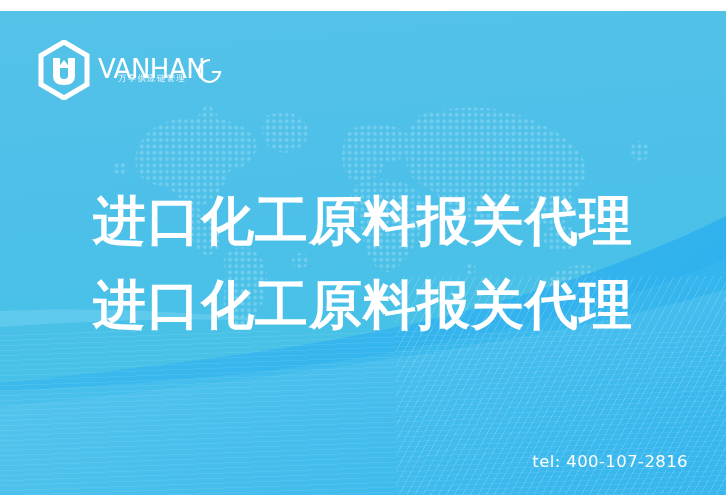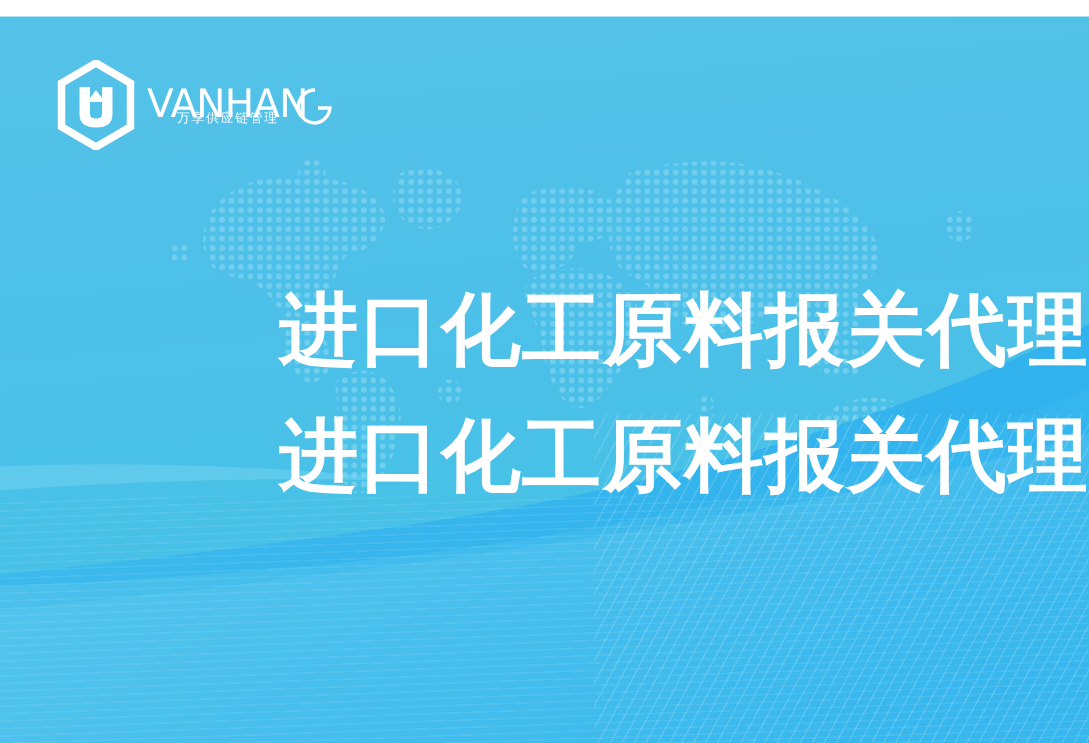--- a/index.html
+++ b/index.html
@@ -105,21 +105,21 @@
     font-family: Liberation Serif, serif;
     opacity: 0.96;
   }
 
   
   #headline {
     position: absolute;
     left: 0;
     top: 168px;
     width: 726px;
-    text-align: right;
+    text-align: center;
   }
   .headline-line {
     color: #ffffff;
     font-family: "DejaVu Sans", sans-serif;
     font-weight: bold;
     font-size: 53px;
     line-height: 84px;
     letter-spacing: 1px;
     white-space: nowrap;
   }
@@ -228,14 +228,15 @@
       </svg>
       <div id="logo-sub">万享供应链管理</div>
     </div>
   </div>
 
   <div id="headline">
     <div class="headline-line">进口化工原料报关代理</div>
     <div class="headline-line">进口化工原料报关代理</div>
   </div>
 
+  <div id="phone">tel: 400-107-2816</div>
 
 </div>
 
 </body></html>

